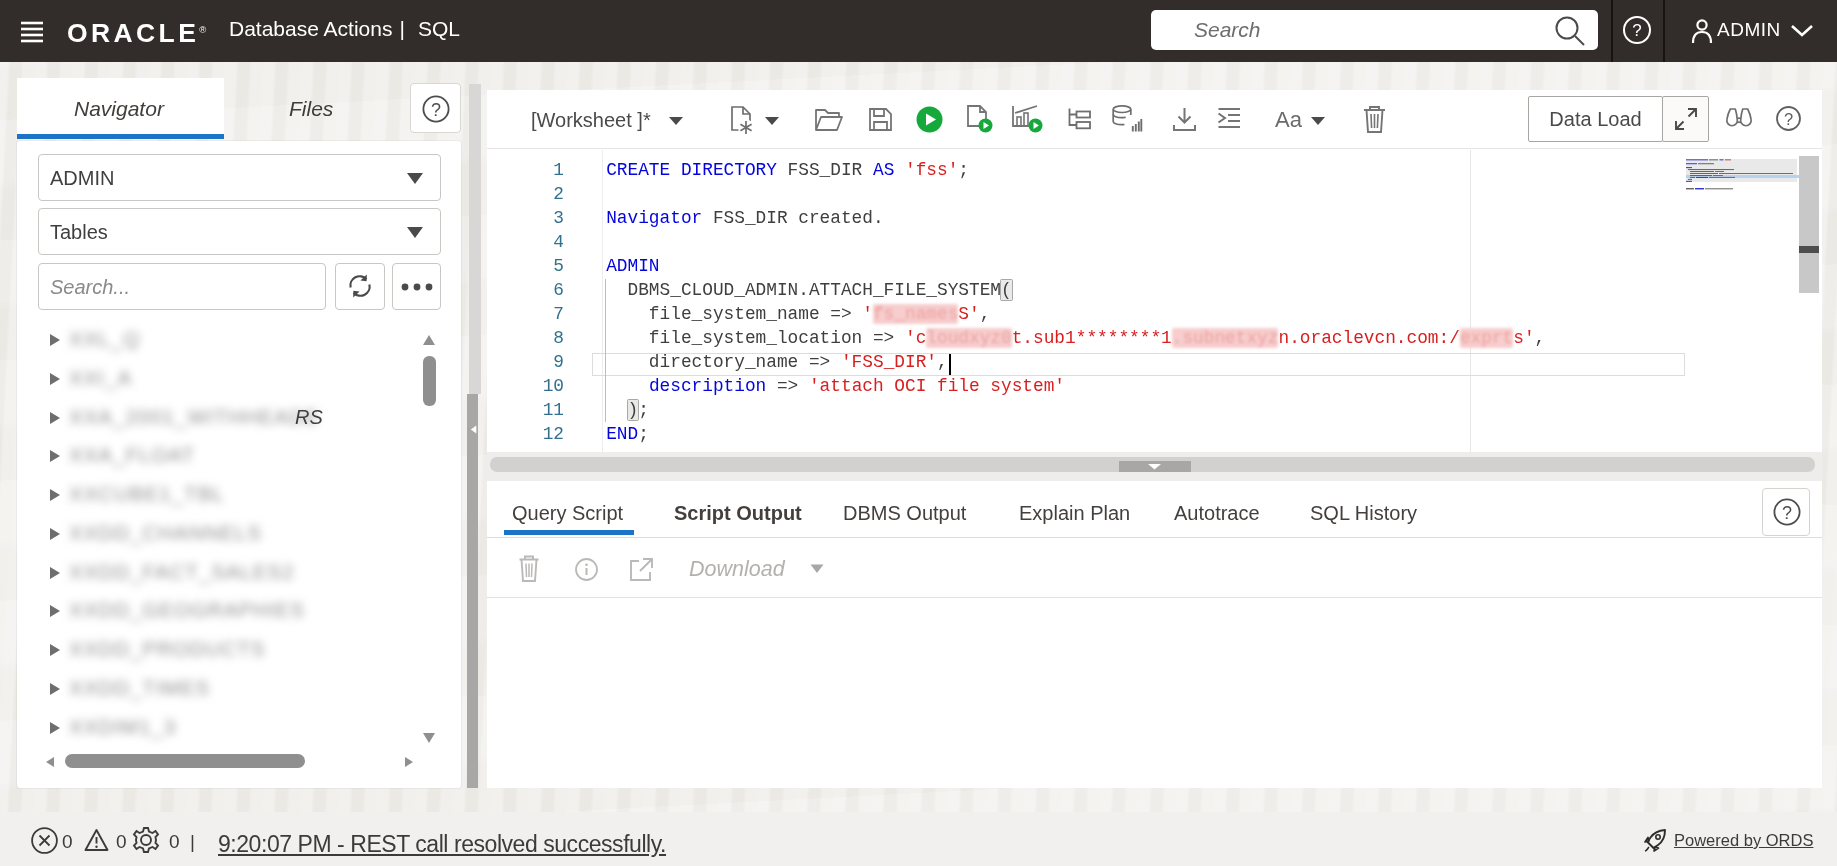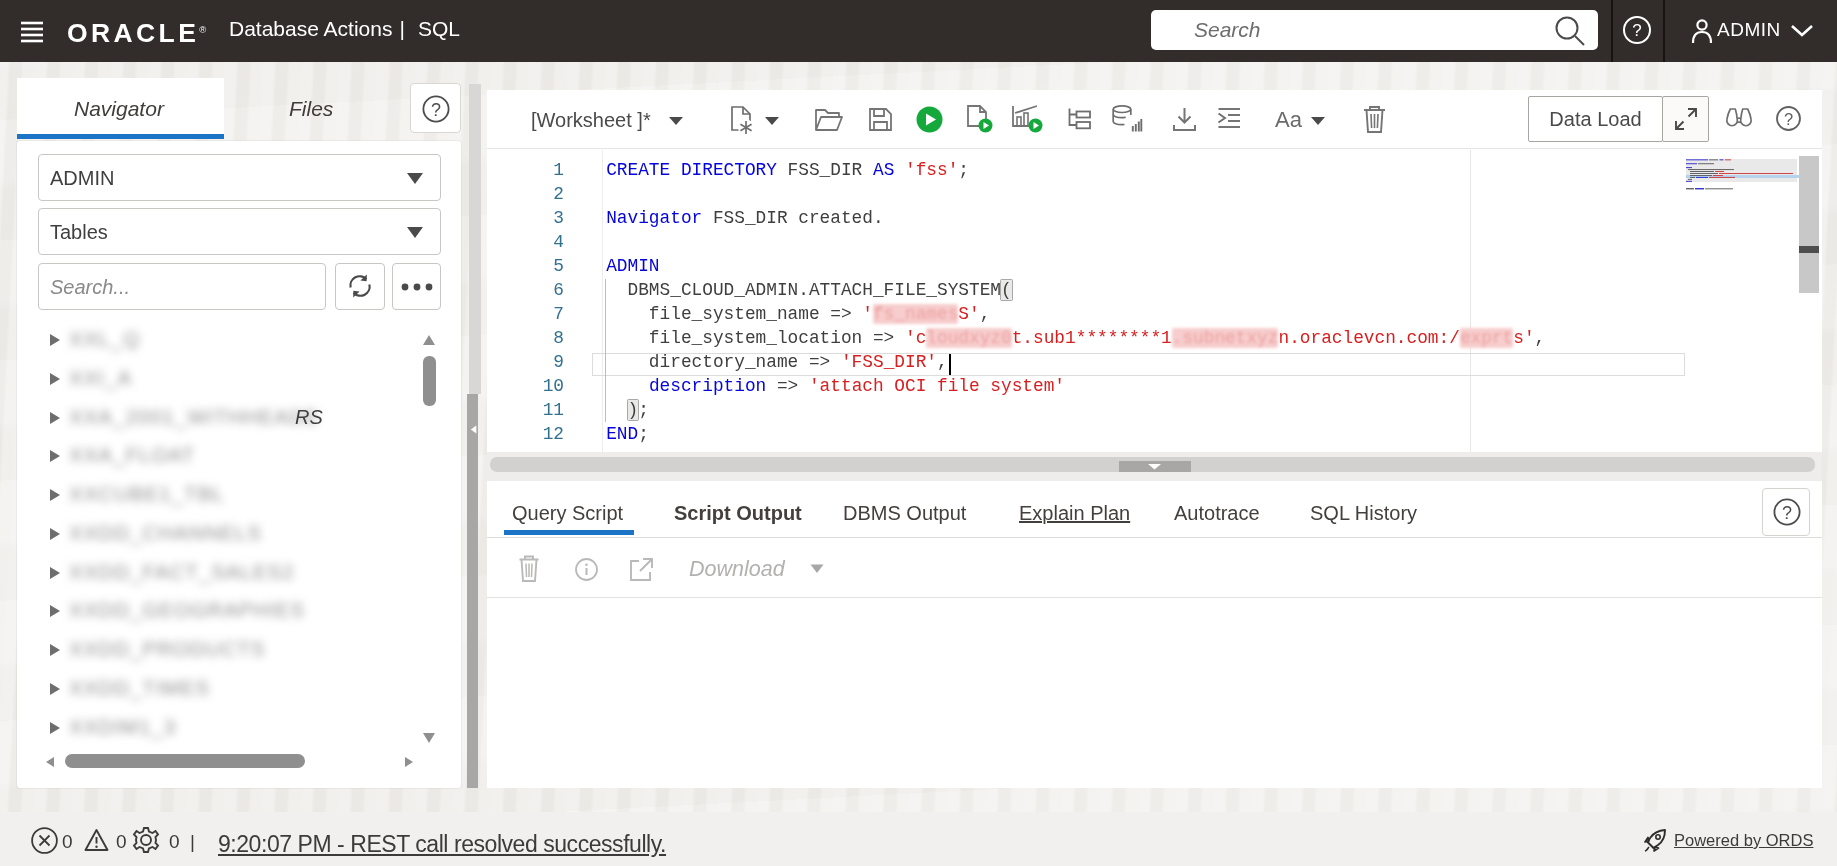--- a/index.html
+++ b/index.html
@@ -376,21 +376,21 @@
   <div class="abs" style="left:487px; top:452px; width:1335px; height:29px; background:#efedeb;"></div>
   <div class="abs" style="left:490px; top:456.5px; width:1325px; height:15px; background:#d3d1cf; border-radius:7px;"></div>
   <div class="abs" style="left:1118.5px; top:461px; width:72px; height:10.5px; background:#a9a7a5;"></div>
   <svg width="15" height="7" style="left:1146.5px; top:462.5px;" viewBox="0 0 15 7">
       <path d="M1 1 L7.5 6.5 L14 1 Z" fill="#fff"></path>
     </svg>
 
   <div class="btab" style="left:512px;">Query Script</div>
   <div class="btab" style="left:674px;font-weight:bold;">Script Output</div>
   <div class="btab" style="left:843px;">DBMS Output</div>
-  <div class="btab" style="left:1019px;text-decoration:underline;">Explain Plan</div>
+  <div class="btab" style="left:1019px;">Explain Plan</div>
   <div class="btab" style="left:1174px;">Autotrace</div>
   <div class="btab" style="left:1310px;">SQL History</div>
   <div id="qru"></div>
   <div id="btdiv"></div>
   <div class="abs" style="left:487px; top:597px; width:1335px; height:1px; background:#e3e1df;"></div>
   <div id="helpBox2">
     <svg width="28" height="28" style="left:10px; top:9px;" viewBox="0 0 28 28">
       <circle cx="14" cy="14" r="12.6" fill="none" stroke="#4c4c4c" stroke-width="1.8"></circle>
       <text x="14" y="20.5" font-size="18" fill="#4c4c4c" text-anchor="middle" font-family="Liberation Sans">?</text>
     </svg>

